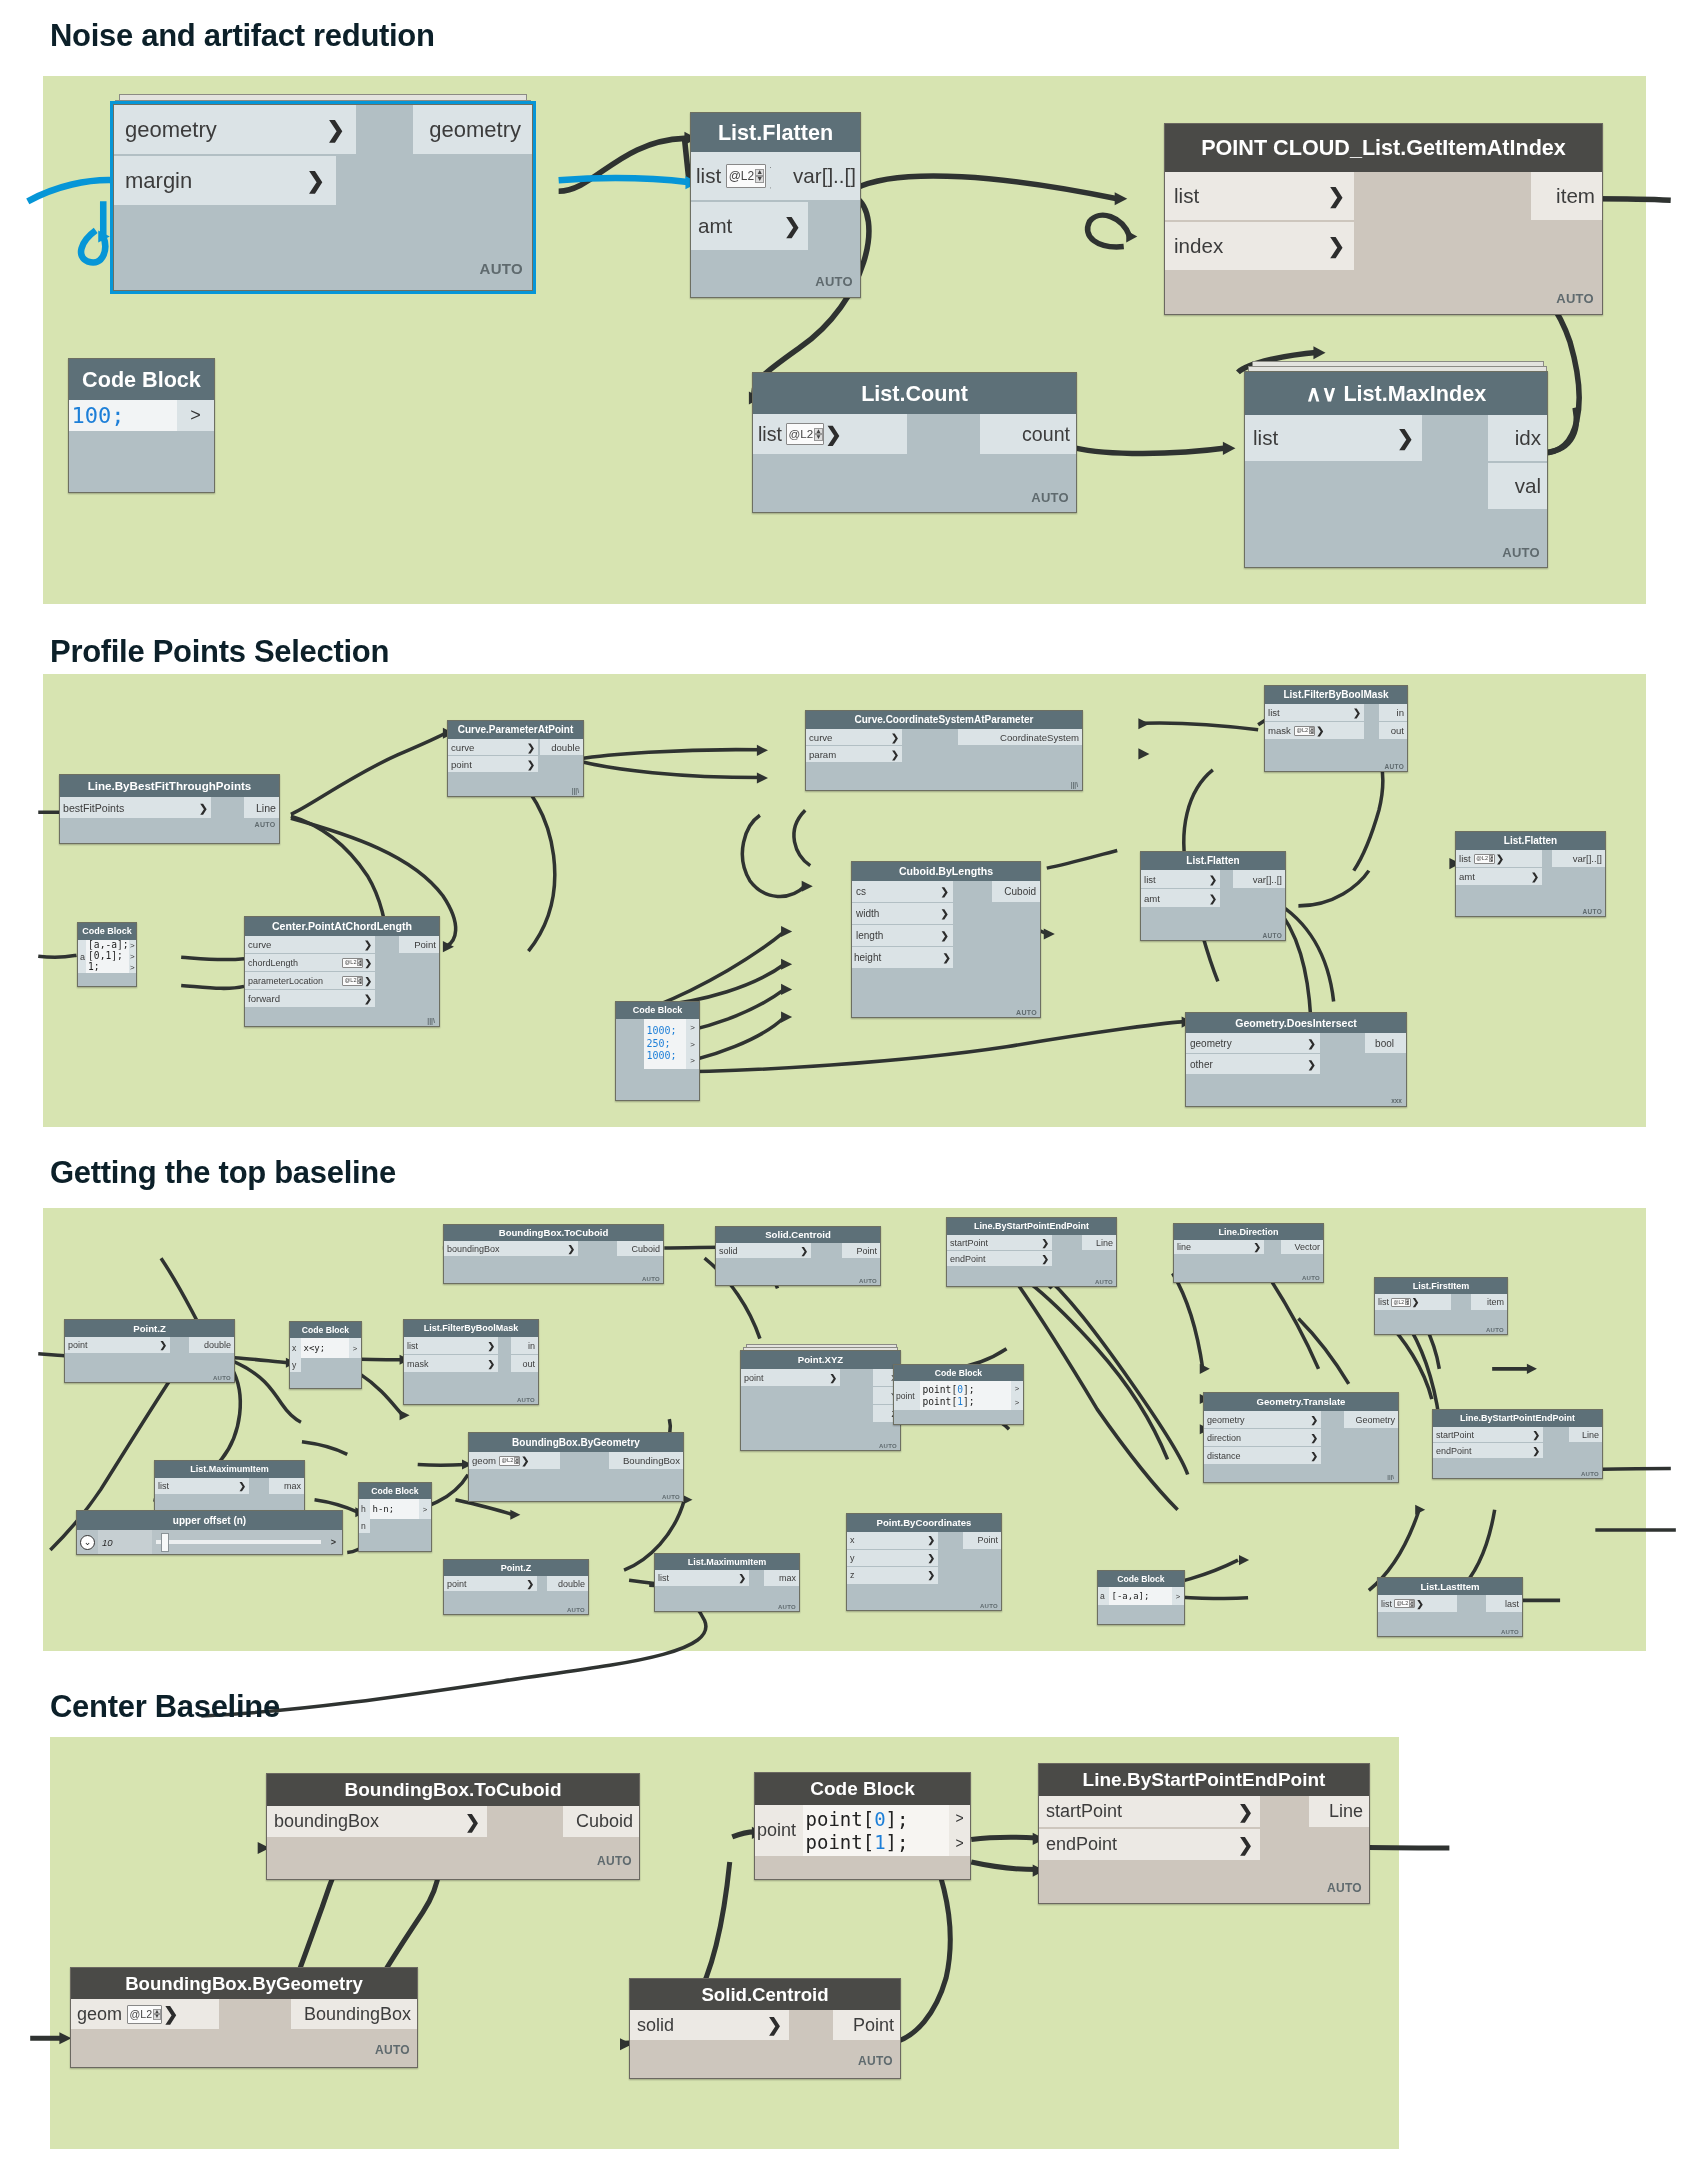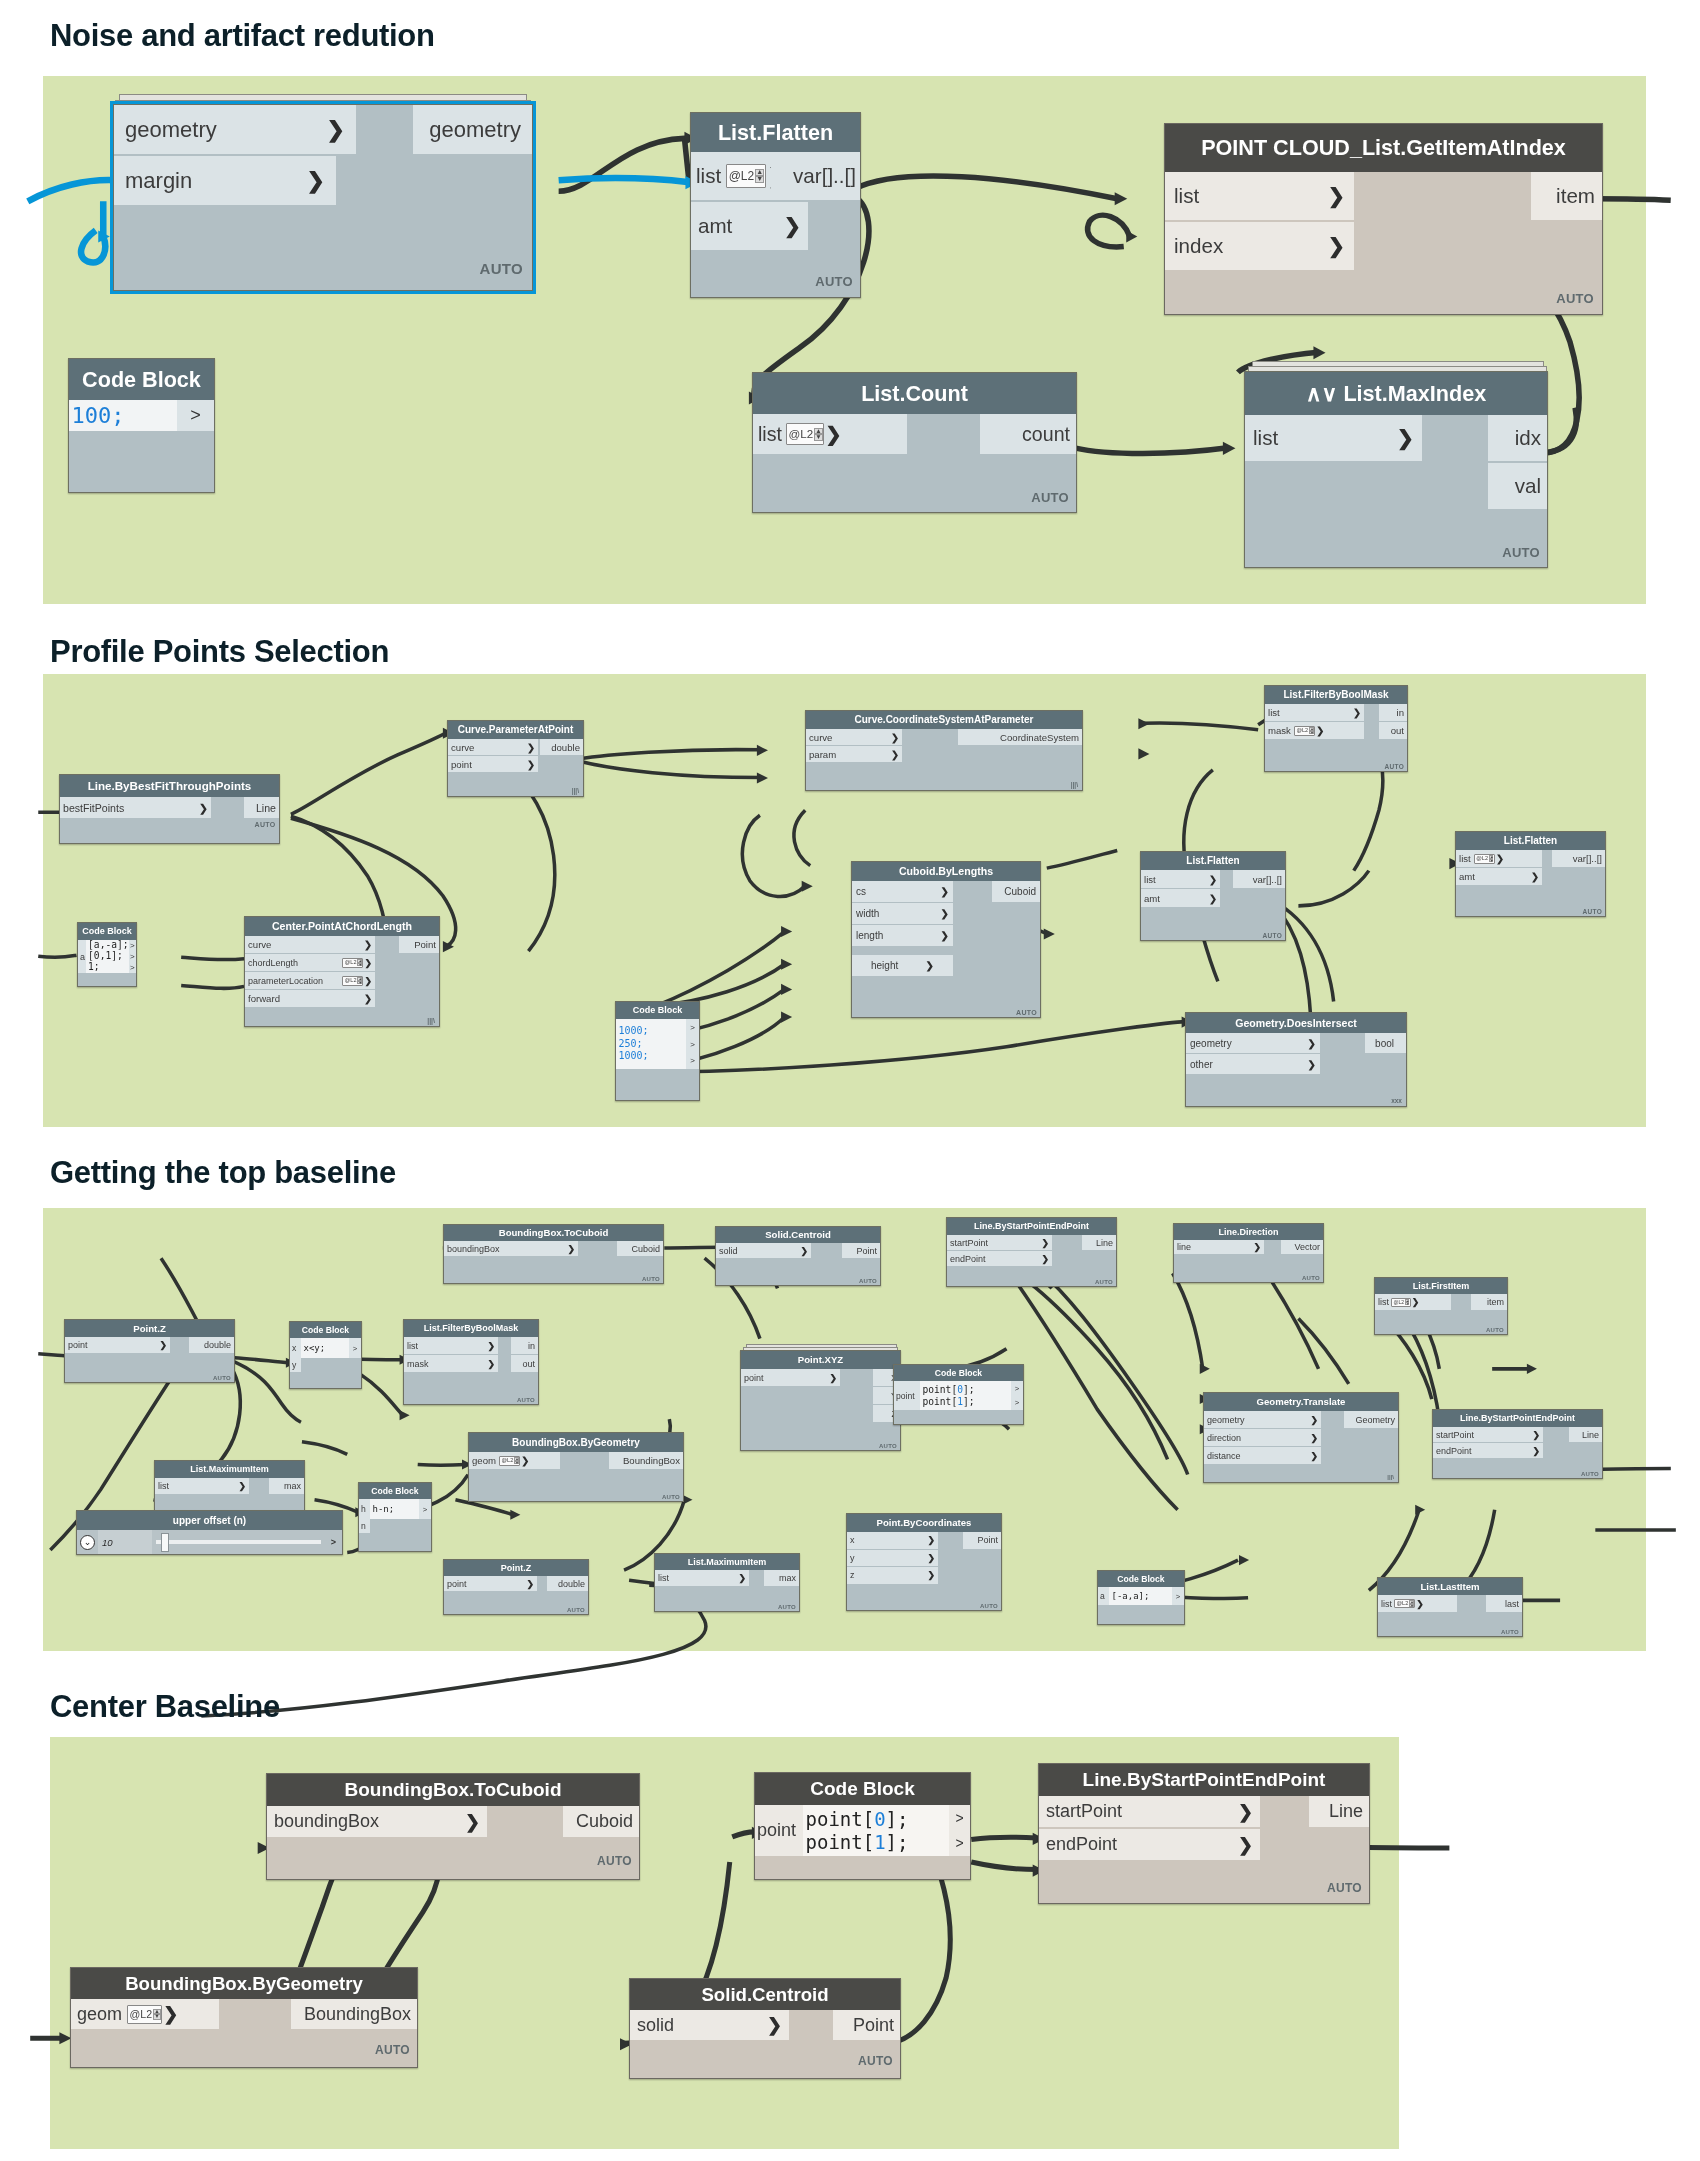--- a/index.html
+++ b/index.html
@@ -423,31 +423,31 @@
       <span>Cuboid</span>
     </div>
     <div class="port in" style="width:101px; height:21px; padding:0 4px; font-size:10px; margin-top:1px;">
       <span class="pname">width</span>
       <span class="chev">❯</span>
     </div>
     <div class="port in" style="width:101px; height:21px; padding:0 4px; font-size:10px; margin-top:1px;">
       <span class="pname">length</span>
       <span class="chev">❯</span>
     </div>
-    <div class="port in" style="width:101px; height:21px; padding:0 19px; font-size:10px; margin-top:9px;">
+    <div class="port in" style="width:101px; height:21px; padding:0 2px; font-size:10px; margin-top:1px;">
       <span class="pname">height</span>
       <span class="chev">❯</span>
     </div>
   </div>
   <div class="auto" style="font-size:7px;">AUTO</div>
 </div>
 
 <div class="node" style="left:615px; top:1001px; width:85px; height:100px;">
   <div class="hdr" style="height:17px; line-height:17px; font-size:9px;">Code Block</div>
-  <div class="cb-row" style="height:50px;">
+  <div class="cb-row" style="height:50px;margin-left:28px;">
     <div class="cb-code" style="font-size:10px; flex-direction:column; align-items:flex-start; justify-content:center; line-height:1.25;">
       <span><span class="num">1000;</span></span>
       <span><span class="num">250;</span></span>
       <span><span class="num">1000;</span></span>
     </div>
     <div style="width:13px; display:flex; flex-direction:column;">
       <div class="cb-out" style="flex:1; font-size:8px;">&gt;</div>
       <div class="cb-out" style="flex:1; font-size:8px;">&gt;</div>
       <div class="cb-out" style="flex:1; font-size:8px;">&gt;</div>
     </div>

